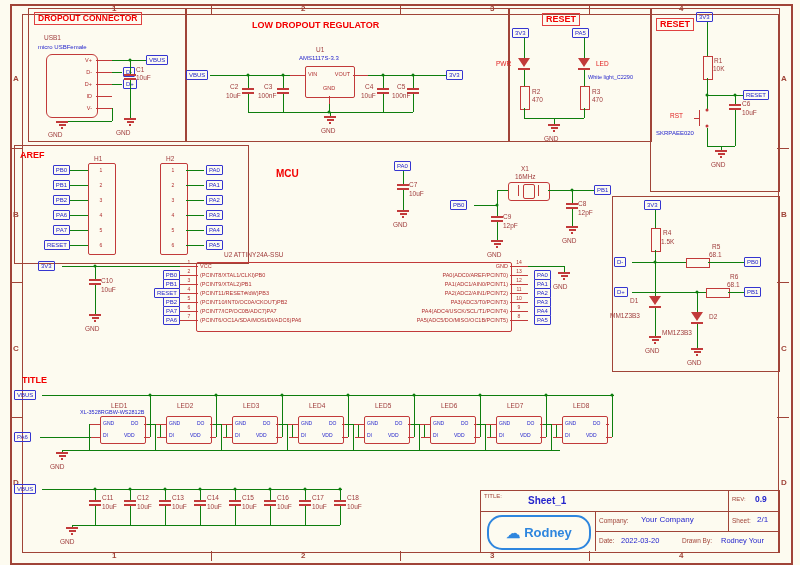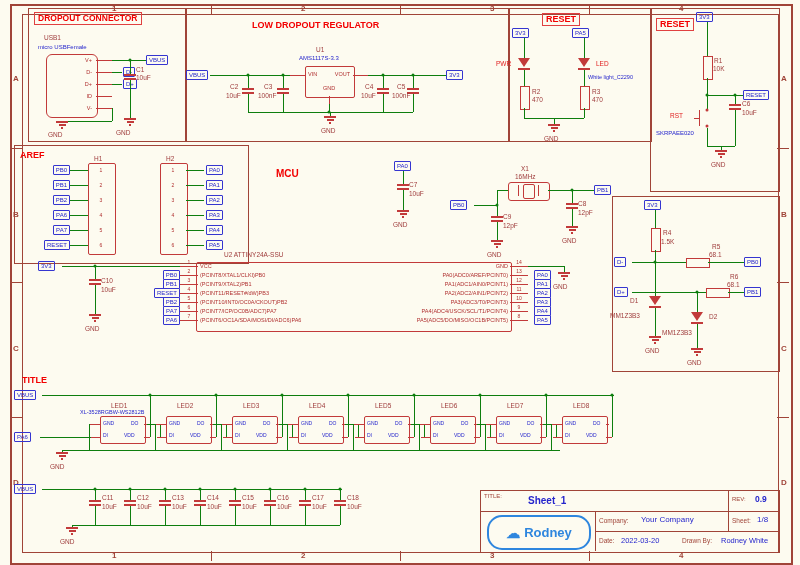--- a/index.html
+++ b/index.html
@@ -848,24 +848,24 @@
     <i class="tbline" style="left:595px;top:531px;width:183px;height:1px"></i>
     <i class="tbline" style="left:595px;top:511px;width:1px;height:40px"></i>
     <i class="tbline" style="left:728px;top:490px;width:1px;height:41px"></i>
     <span class="tl" style="left:484px;top:493px">TITLE:</span>
     <span class="tv" style="left:528px;top:495px;font-size:10px;font-weight:bold">Sheet_1</span>
     <span class="tl" style="left:732px;top:496px">REV:</span>
     <span class="tv" style="left:755px;top:494px;font-size:8.5px;font-weight:bold">0.9</span>
     <span class="tl" style="left:599px;top:517px;font-size:6.5px">Company:</span>
     <span class="tv" style="left:641px;top:515px;font-size:8px">Your Company</span>
     <span class="tl" style="left:732px;top:517px;font-size:6.5px">Sheet:</span>
-    <span class="tv" style="left:757px;top:515px;font-size:8px">1/8</span>
+    <span class="tv" style="left:757px;top:515px;font-size:8px">2/1</span>
     <span class="tl" style="left:599px;top:537px;font-size:6.5px">Date:</span>
     <span class="tv" style="left:621px;top:536px;font-size:7.5px">2022-03-20</span>
     <span class="tl" style="left:682px;top:537px;font-size:6.5px">Drawn By:</span>
-    <span class="tv" style="left:721px;top:536px;font-size:7.5px">Rodney White</span>
+    <span class="tv" style="left:721px;top:536px;font-size:7.5px">Rodney Your</span>
     <div class="logo">
       <span class="cloud">☁</span>
       <span>Rodney</span>
     </div>
   </div>
 
 </div>
 
 </body></html>

